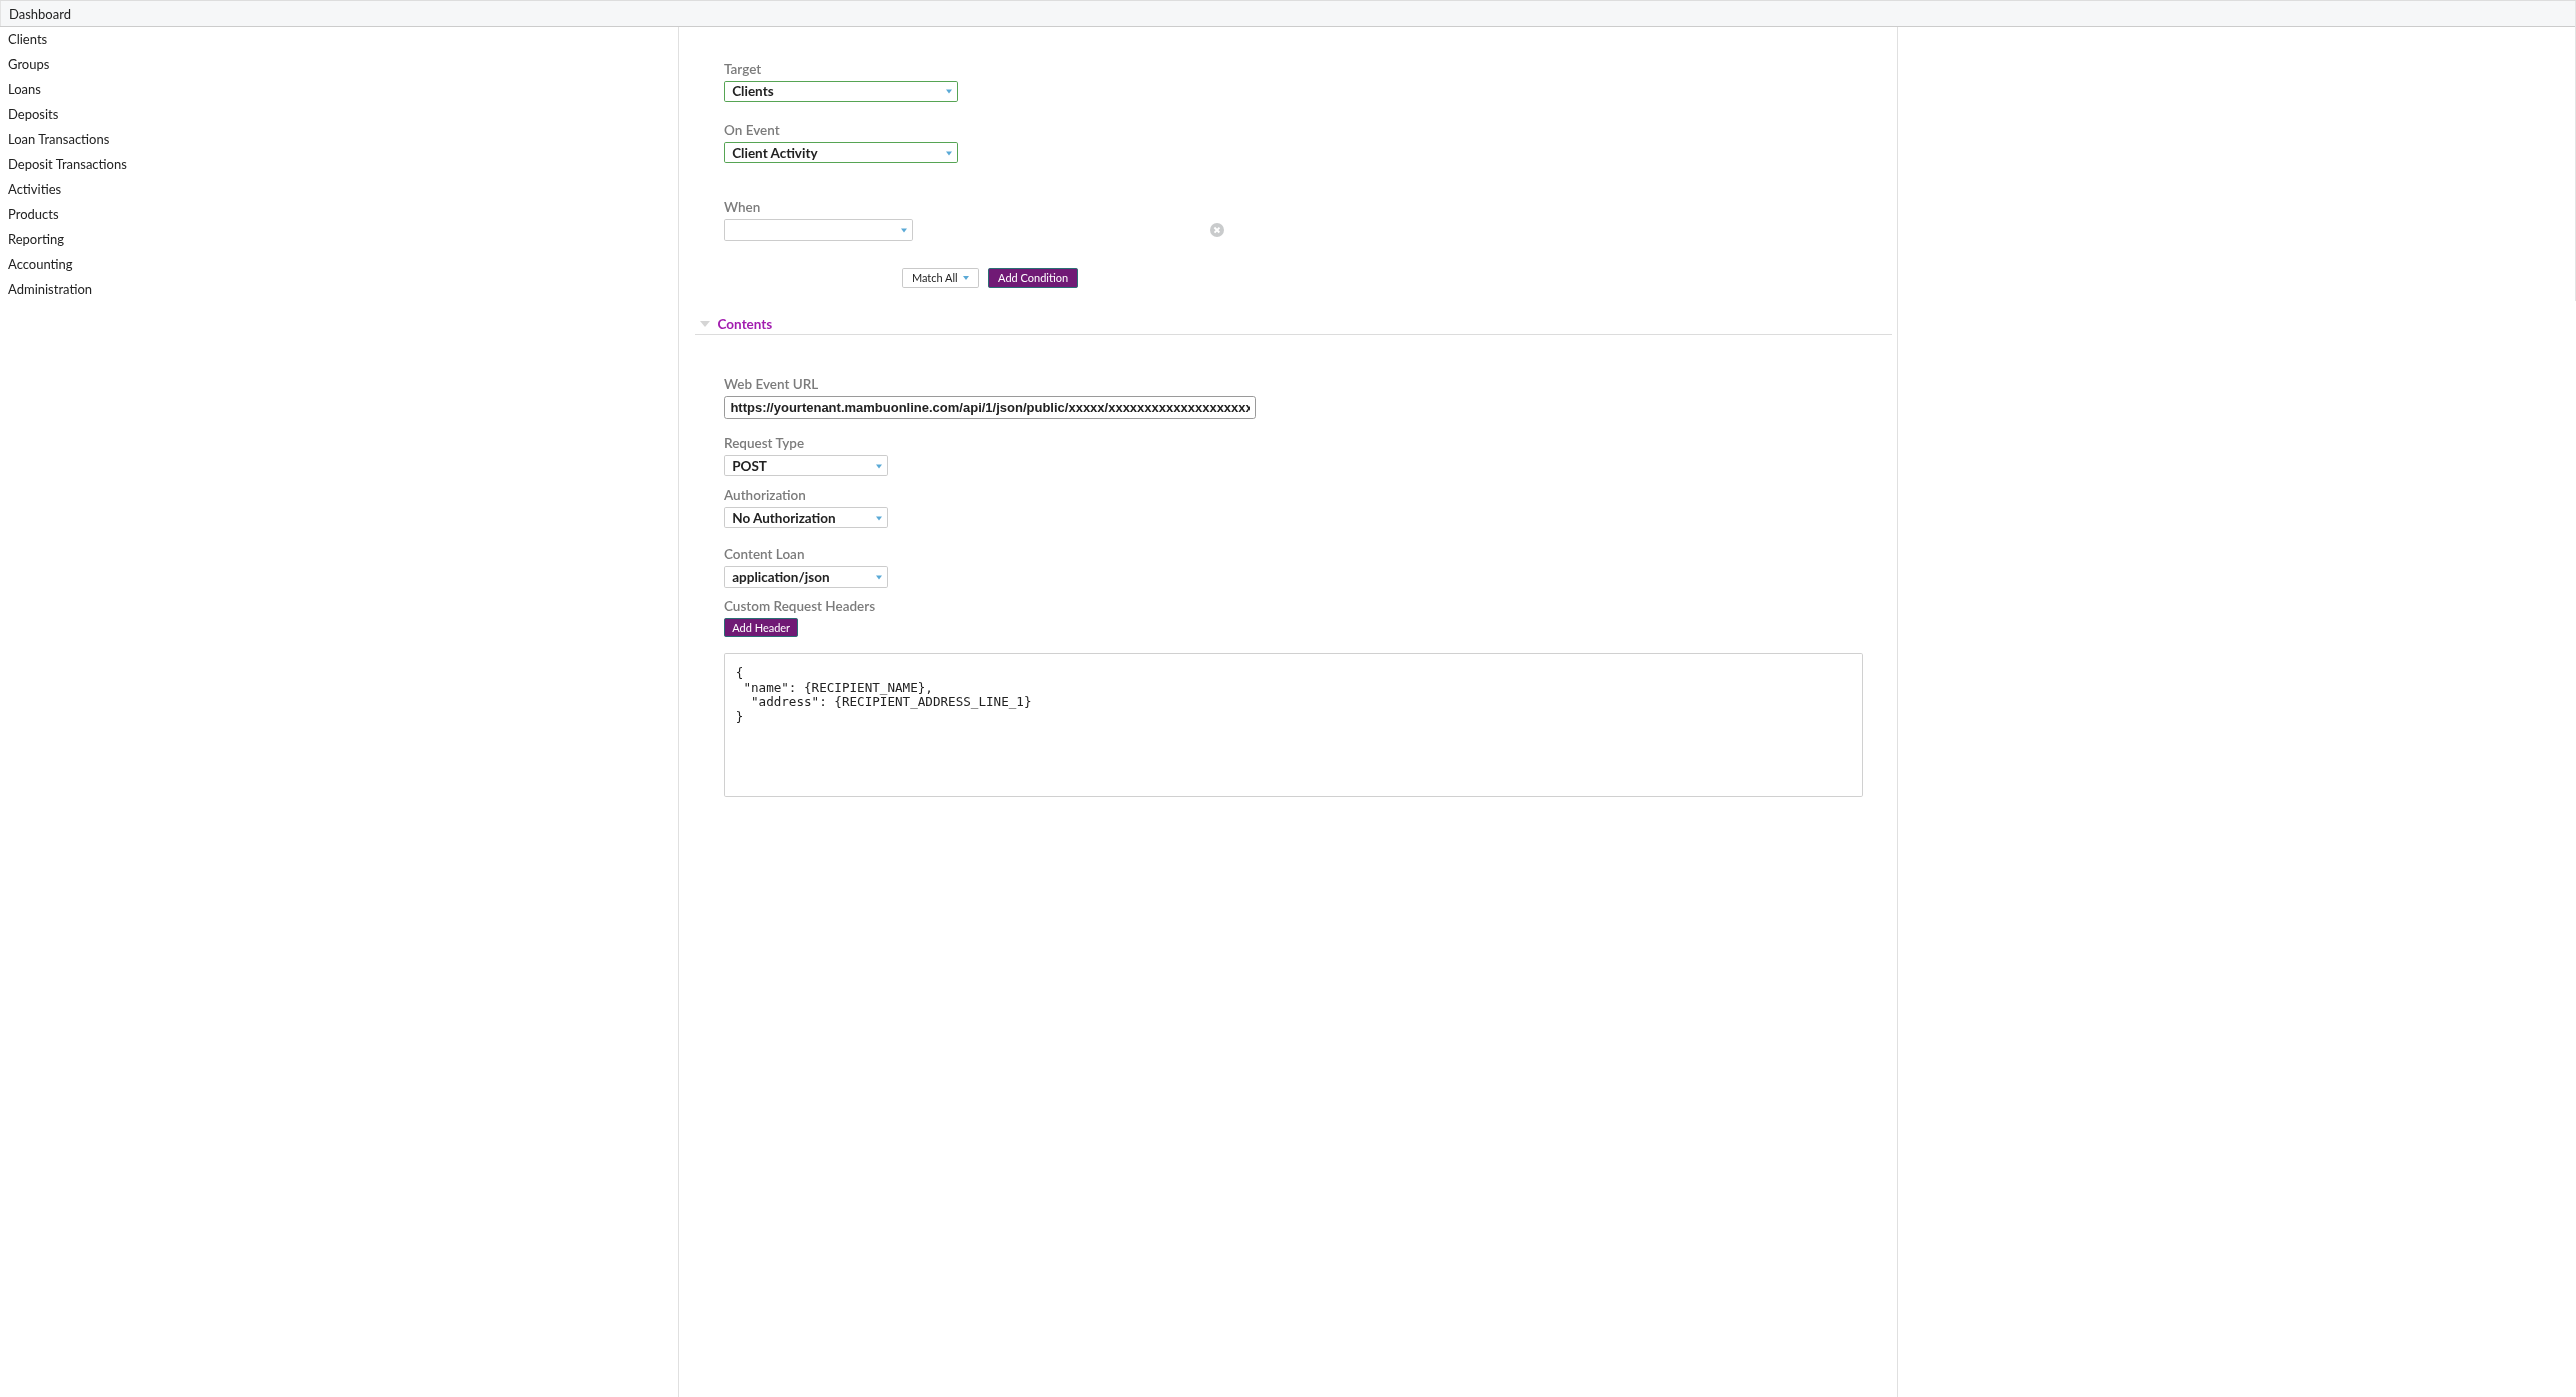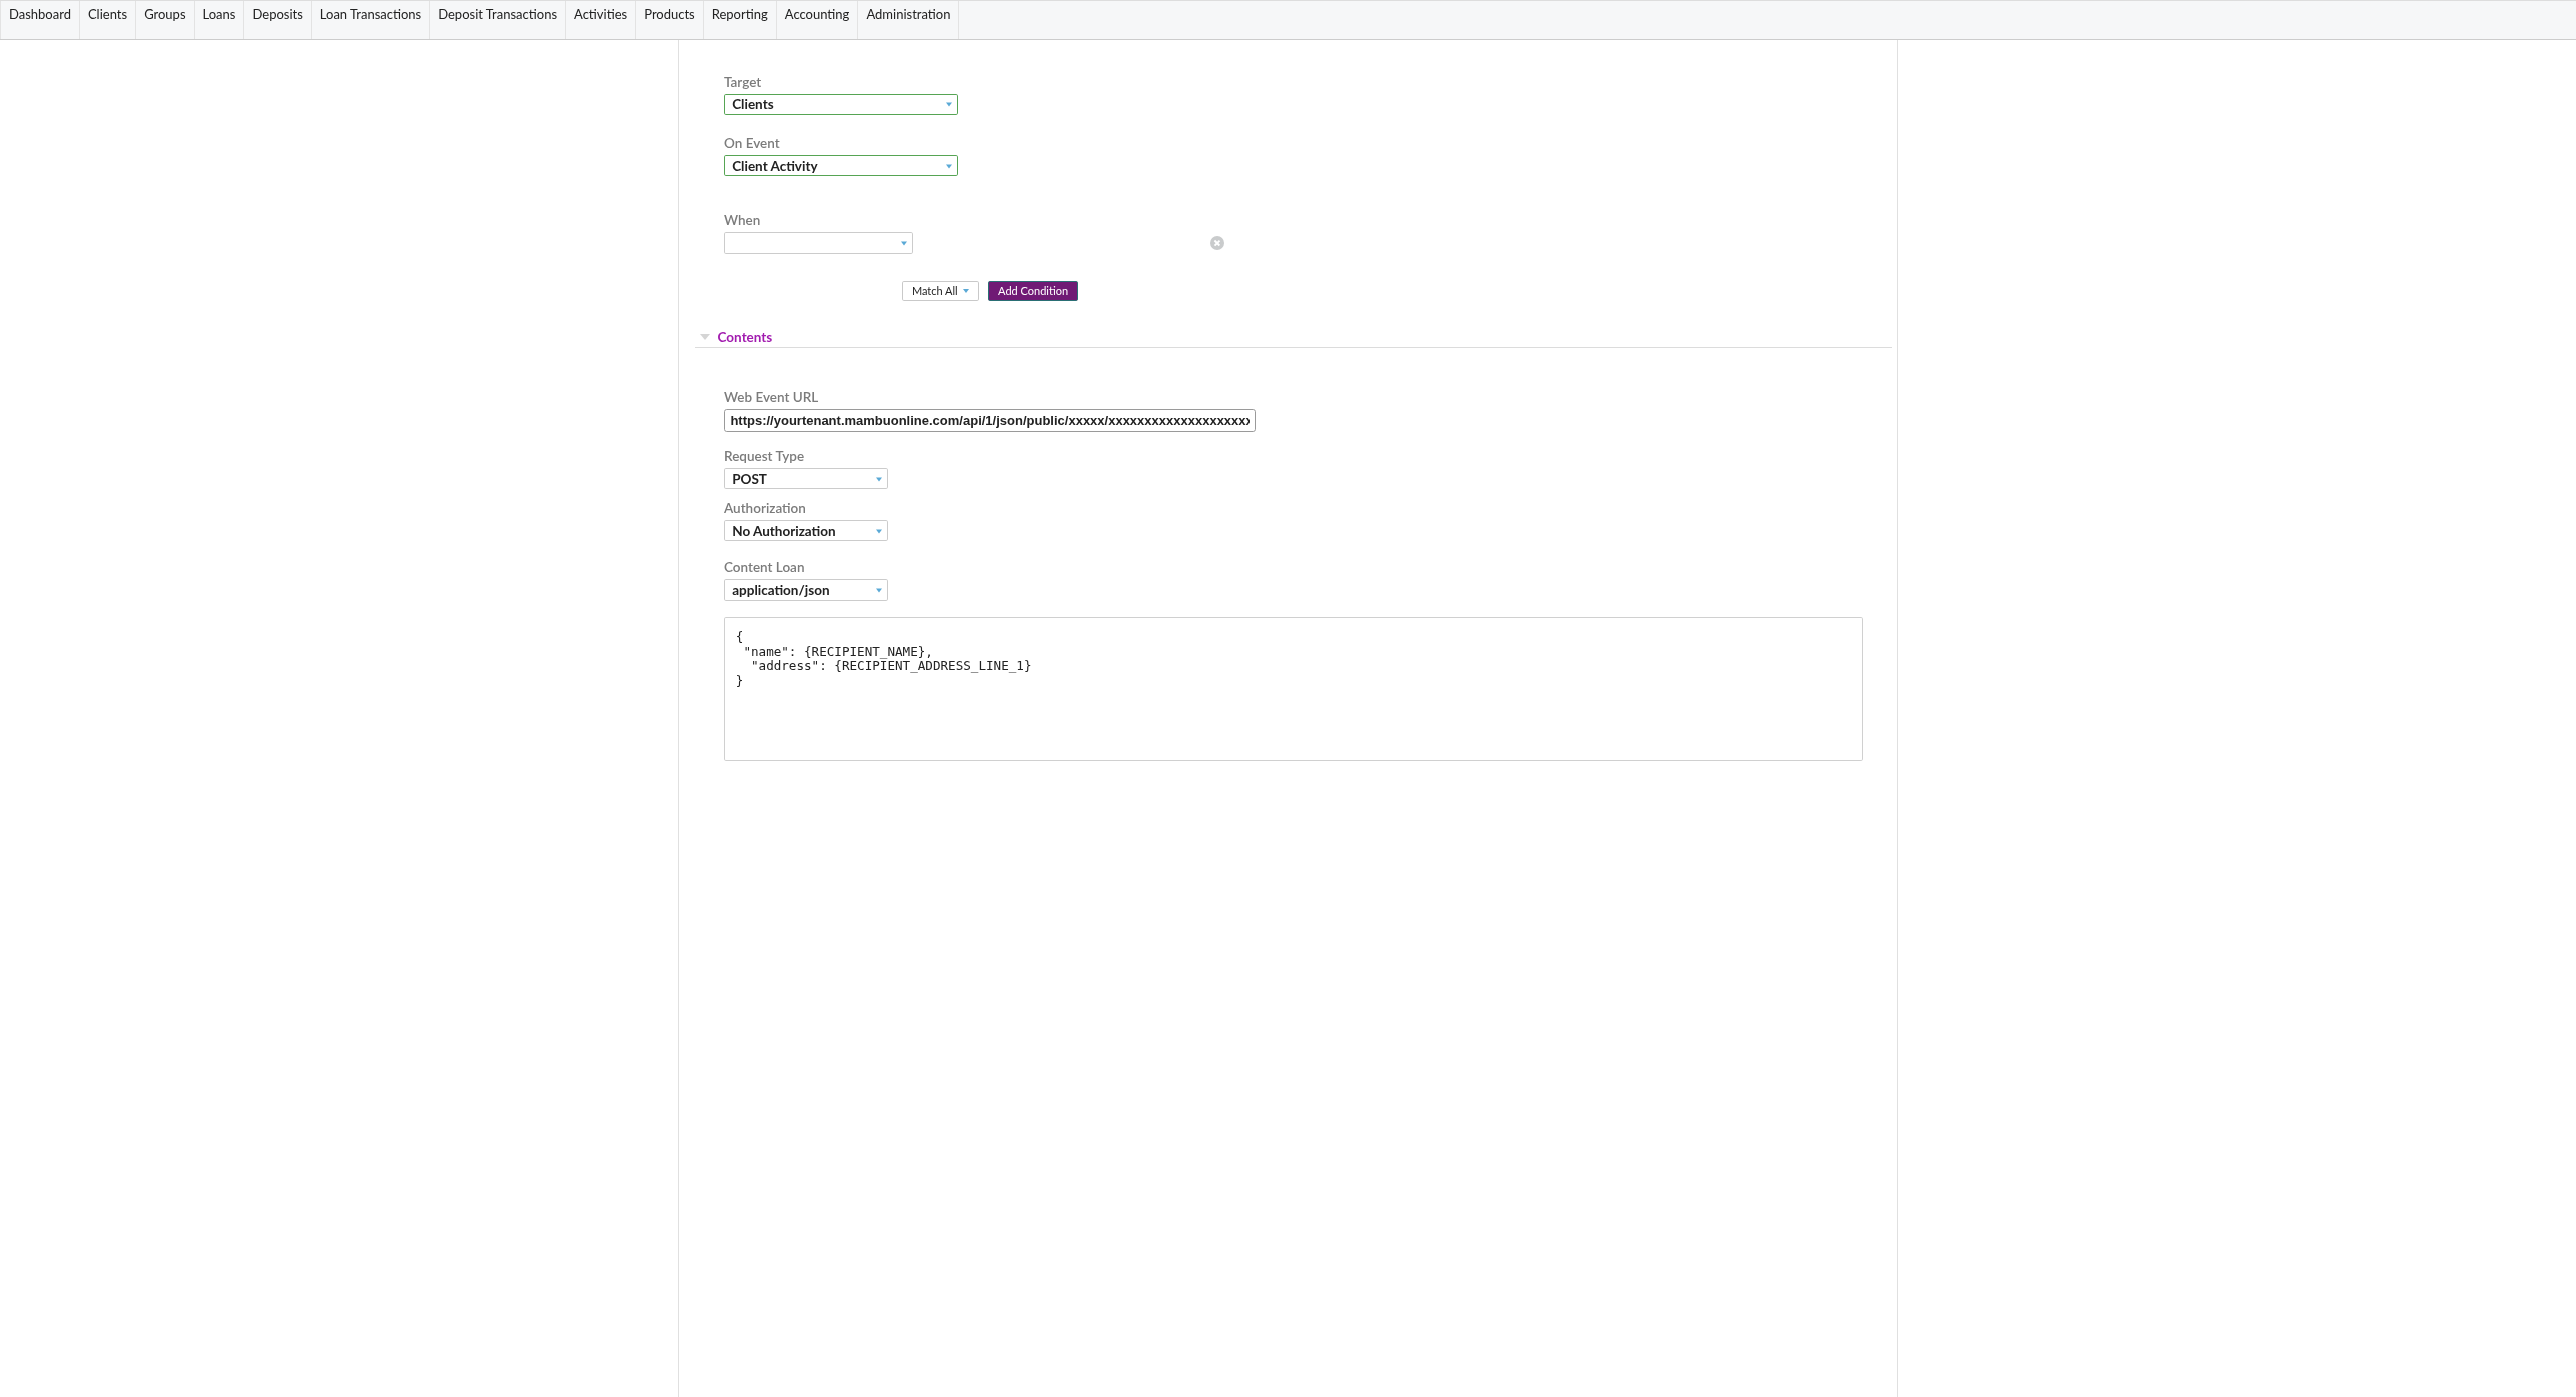--- a/index.html
+++ b/index.html
@@ -9,21 +9,22 @@
     color: #333;
     background: #fff;
   }
 
   
   .topnav {
     background: #f6f7f8;
     border-top: 0.9px solid #ddd;
     border-bottom: 0.9px solid #ccc;
     display: flex;
-    height: 40px;
+    height: 27px;
+    flex-direction: column;
   }
   .topnav .nav-item {
     padding: 4.5px 8px;
     font-size: 13px;
     color: #222;
     border-right: 0.9px solid #e3e3e3;
     cursor: pointer;
     white-space: nowrap;
   }
   .topnav .nav-item:first-child { border-left: 0.9px solid #e3e3e3; }
@@ -285,20 +286,26 @@
     </div>
 
     <div class="field tight" style="margin-top:18px;">
       <span class="field-label">Content Loan</span>
       <div class="dropdown w182">
         <span class="dd-text">application/json</span>
         <span class="dd-caret"></span>
       </div>
     </div>
 
+    <div class="field tight">
+      <span class="field-label">Custom Request Headers</span>
+      <div class="btn teal small" style="display:inline-block;">
+        <span>Add Header</span>
+      </div>
+    </div>
 
     <div class="body-box">{
  "name": {RECIPIENT_NAME},
   "address": {RECIPIENT_ADDRESS_LINE_1}
 }</div>
 
   </div>
 </div>
 
 

